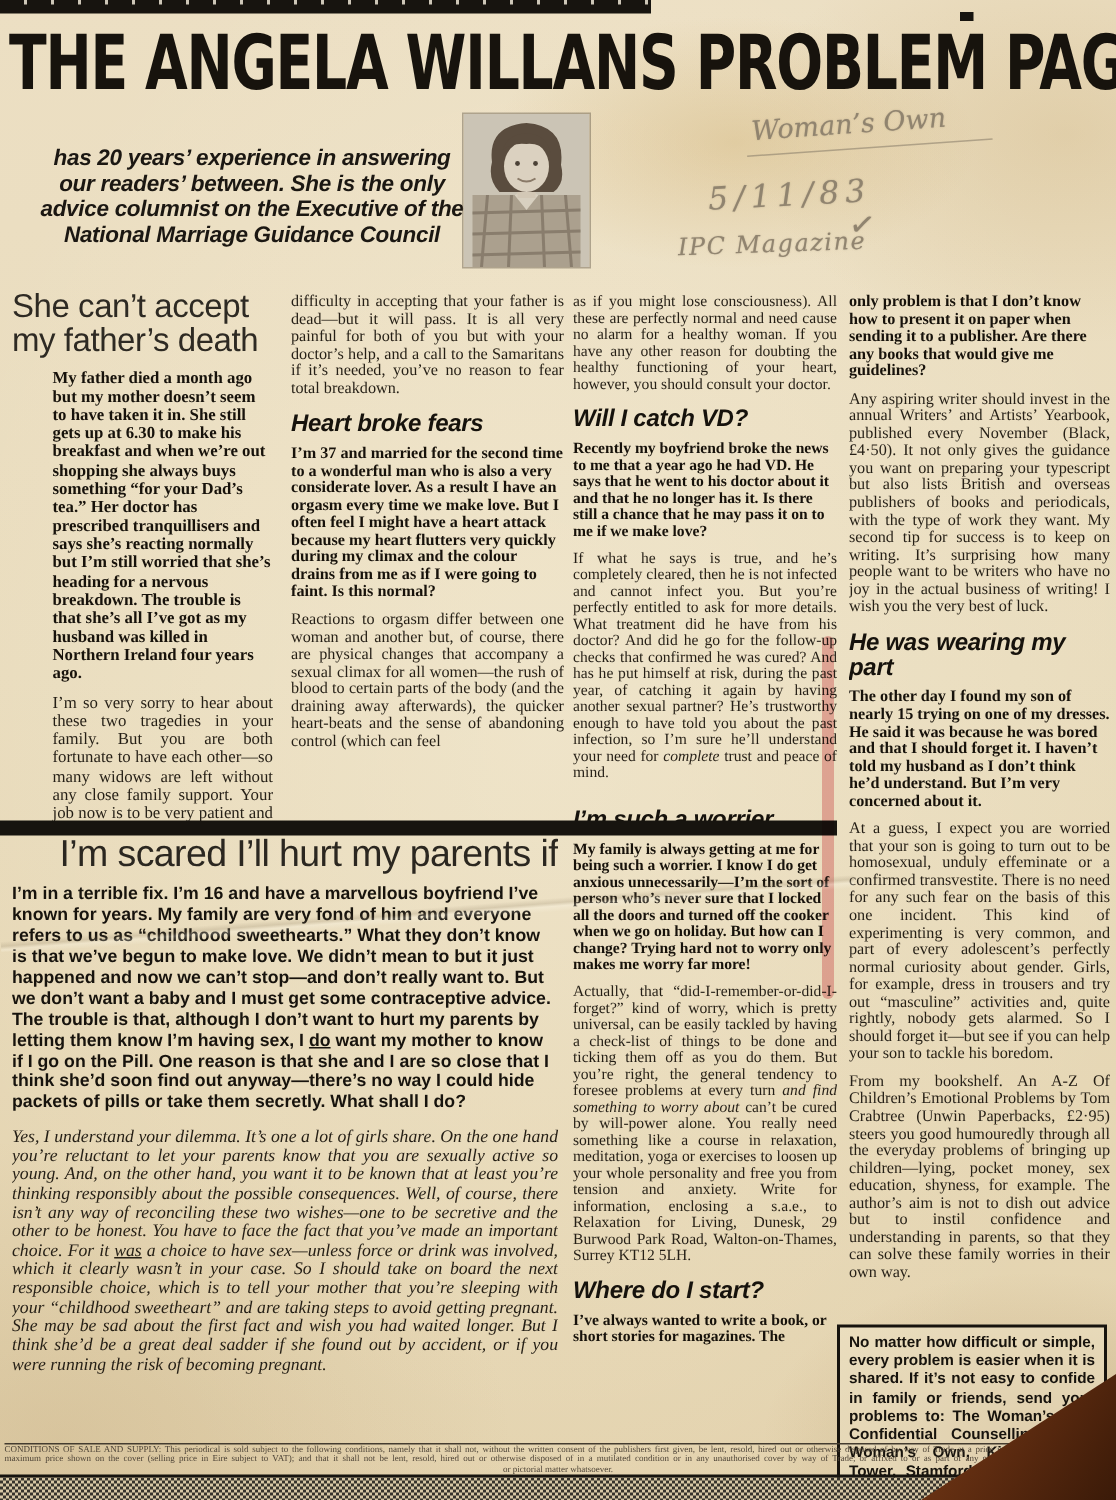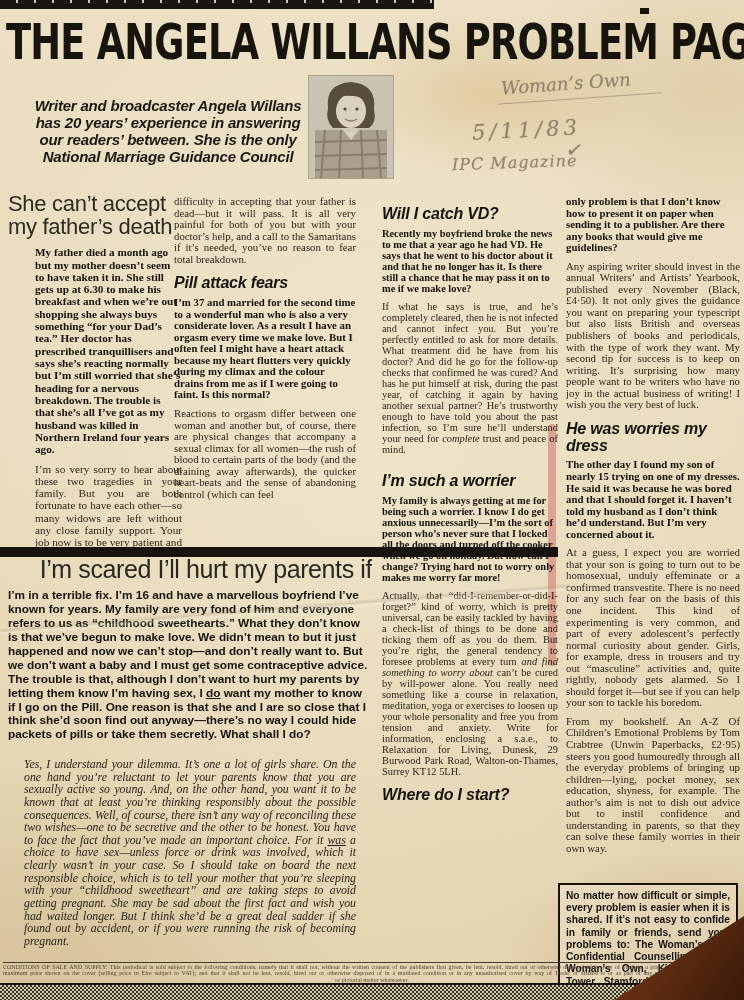--- a/index.html
+++ b/index.html
@@ -25,41 +25,41 @@
     font:italic 700 15px/1.14 "Liberation Sans",sans-serif;color:#1b1712;letter-spacing:-0.2px;}
   .photo{position:absolute;left:309px;top:76px;width:84px;height:102px;outline:1px solid rgba(80,70,55,.4);}
   .hn{position:absolute;font-family:"DejaVu Serif",serif;font-style:italic;color:rgba(140,128,108,.9);
     text-shadow:0 0 1px rgba(140,128,108,.55);}
   .hn1{left:497px;top:72px;font-size:18px;transform:rotate(-4deg);border-bottom:1.5px solid rgba(140,128,108,.6);padding:0 30px 5px 4px;}
   .hn2{left:472px;top:118px;font-size:21px;transform:rotate(-3deg);letter-spacing:4px;}
   .hn3{left:452px;top:153px;font-size:16px;transform:rotate(-2deg);letter-spacing:1px;}
   .hncheck{left:566px;top:138px;font-size:21px;transform:rotate(8deg);font-style:normal;}
   .col{position:absolute;overflow:hidden;}
   .col1{left:8px;top:192px;width:174px;height:356px;}
-  .col2{left:174px;top:196px;width:182px;height:352px;}
+  .col2{left:194px;top:196px;width:182px;height:352px;}
   .col3{left:382px;top:196px;width:176px;height:762px;}
   .col4{left:566px;top:196px;width:174px;height:686px;}
   .colhead{font-family:"Liberation Sans",sans-serif;font-weight:400;font-size:22px;line-height:1.05;
     color:#2e2a23;letter-spacing:-0.3px;margin:0 0 8px;}
   .q,.a,.p{font-size:10.8px;line-height:1.07;margin:0 0 7px;}
   .q{font-weight:700;color:#17120b;font-family:Liberation Serif, serif;}
   .a,.p{text-align:justify;color:#251f16;}
   .col1 .q,.col1 .a{font-size:11.2px;line-height:1.1;margin-left:27px;}
   .col3 .q,.col3 .a,.col3 .p{font-size:10.4px;line-height:1.06;}
   .subhead{font:italic 700 16px/1.05 "Liberation Sans",sans-serif;color:#16120c;
     letter-spacing:-0.2px;margin:10px 0 5px;}
   .sh-below-bar{margin-top:18px;}
   .em{font-style:italic;}
   .u{text-decoration:underline;}
   .lead{font-weight:400;}
   .bar{position:absolute;left:0;top:547px;width:558px;height:10px;background:#17140f;}
   .feature{position:absolute;left:8px;top:556px;width:364px;height:404px;overflow:hidden;}
   .feature .fhead{font:400 25px/1.05 "Liberation Sans",sans-serif;letter-spacing:-0.4px;color:#2b2720;margin:0 0 7px;text-align:right;}
   .fq{font:700 11.8px/1.18 "Liberation Sans",sans-serif;color:#17130d;margin:0 0 9px;}
-  .fa{font:italic 400 11.8px/1.07 "Liberation Serif",serif;text-align:justify;color:#241e15;margin:16px;}
+  .fa{font:italic 400 11.8px/1.07 "Liberation Serif",serif;text-align:justify;color:#241e15;margin:0;}
   .box{position:absolute;left:558px;top:883px;width:180px;box-sizing:border-box;border:2px solid #17130d;
     padding:5px 6px;font:700 10.2px/1.2 "Liberation Sans",sans-serif;text-align:justify;color:#17130d;
     background:rgba(242,232,206,0.45);}
   .footer{position:absolute;left:3px;top:962px;width:738px;border-top:1px solid #443c30;padding-top:1px;
     font-family:"Liberation Serif",serif;font-size:6px;line-height:1.08;color:#4e4437;}
   .fl{text-align:justify;text-align-last:justify;}
   .fl3{text-align:center;text-align-last:center;}
   .halftone{position:absolute;left:0;top:983px;width:744px;height:17px;box-sizing:border-box;
     border-top:2px solid #17140f;
     background:repeating-conic-gradient(#36332c 0% 25%, #d6c7a5 0% 50%);background-size:4px 4px;}
@@ -76,23 +76,23 @@
 <body>
 
 <div class="page">
 
   <div class="film"></div>
   <div class="regdot"></div>
 
   <div class="masthead">THE ANGELA WILLANS PROBLEM PAGE</div>
 
   <div class="intro">
-    <div>Writer and broadcaster Angela Willans</div>
     <div>has 20 years’ experience in answering</div>
     <div>our readers’ between. She is the only</div>
+    <div>advice columnist on the Executive of the</div>
     <div>National Marriage Guidance Council</div>
   </div>
 
   <div class="photo">
     <svg width="84" height="102" viewBox="0 0 84 102">
       <rect width="84" height="102" fill="#cbc4b5"></rect>
       <rect x="6" y="54" width="72" height="48" fill="#aba08e"></rect>
       <g stroke="#6d6152" stroke-width="2" opacity="0.55">
         <line x1="16" y1="54" x2="12" y2="102"></line>
           <line x1="32" y1="54" x2="30" y2="102"></line>
@@ -122,39 +122,41 @@
     <div class="colhead">
       <span style="display:block">She can’t accept</span>
       <span style="display:block">my father’s death</span>
     </div>
     <p class="q">My father died a month ago but my mother doesn’t seem to have taken it in. She still gets up at 6.30 to make his breakfast and when we’re out shopping she always buys something “for your Dad’s tea.” Her doctor has prescribed tranquillisers and says she’s reacting normally but I’m still worried that she’s heading for a nervous breakdown. The trouble is that she’s all I’ve got as my husband was killed in Northern Ireland four years ago.</p>
     <p class="a">I’m so very sorry to hear about these two tragedies in your family. But you are both fortunate to have each other—so many widows are left without any close family support. Your job now is to be very patient and see your mother through the gradual, normal stages of bereavement. One of these stages is her</p>
   </div>
 
   <div class="col col2">
     <p class="a">difficulty in accepting that your father is dead—but it will pass. It is all very painful for both of you but with your doctor’s help, and a call to the Samaritans if it’s needed, you’ve no reason to fear total breakdown.</p>
-    <div class="subhead">Pill attack fears</div>
+    <div class="subhead">Heart broke fears</div>
     <p class="q">I’m 37 and married for the second time to a wonderful man who is also a very considerate lover. As a result I have an orgasm every time we make love. But I often feel I might have a heart attack because my heart flutters very quickly during my climax and the colour drains from me as if I were going to faint. Is this normal?</p>
     <p class="a">Reactions to orgasm differ between one woman and another but, of course, there are physical changes that accompany a sexual climax for all women—the rush of blood to certain parts of the body (and the draining away afterwards), the quicker heart-beats and the sense of abandoning control (which can feel</p>
   </div>
 
   <div class="col col3">
+    <p class="a">as if you might lose consciousness). All these are perfectly normal and need cause no alarm for a healthy woman. If you have any other reason for doubting the healthy functioning of your heart, however, you should consult your doctor.</p>
     <div class="subhead">Will I catch VD?</div>
     <p class="q">Recently my boyfriend broke the news to me that a year ago he had VD. He says that he went to his doctor about it and that he no longer has it. Is there still a chance that he may pass it on to me if we make love?</p>
     <p class="a"><span>If what he says is true, and he’s completely cleared, then he is not infected and cannot infect you. But you’re perfectly entitled to ask for more details. What treatment did he have from his doctor? And did he go for the follow-up checks that confirmed he was cured? And has he put himself at risk, during the past year, of catching it again by having another sexual partner? He’s trustworthy enough to have told you about the past infection, so I’m sure he’ll understand your need for </span><span class="em">complete</span><span> trust and peace of mind.</span></p>
     <div class="subhead sh-below-bar">I’m such a worrier</div>
     <p class="q">My family is always getting at me for being such a worrier. I know I do get anxious unnecessarily—I’m the sort of person who’s never sure that I locked all the doors and turned off the cooker when we go on holiday. But how can I change? Trying hard not to worry only makes me worry far more!</p>
     <p class="a"><span>Actually, that “did-I-remember-or-did-I-forget?” kind of worry, which is pretty universal, can be easily tackled by having a check-list of things to be done and ticking them off as you do them. But you’re right, the general tendency to foresee problems at every turn </span><span class="em">and find something to worry about</span><span> can’t be cured by will-power alone. You really need something like a course in relaxation, meditation, yoga or exercises to loosen up your whole personality and free you from tension and anxiety. Write for information, enclosing a s.a.e., to Relaxation for Living, Dunesk, 29 Burwood Park Road, Walton-on-Thames, Surrey KT12 5LH.</span></p>
     <div class="subhead">Where do I start?</div>
+    <p class="q">I’ve always wanted to write a book, or short stories for magazines. The</p>
   </div>
 
   <div class="col col4">
     <p class="q">only problem is that I don’t know how to present it on paper when sending it to a publisher. Are there any books that would give me guidelines?</p>
     <p class="a">Any aspiring writer should invest in the annual Writers’ and Artists’ Yearbook, published every November (Black, £4·50). It not only gives the guidance you want on preparing your typescript but also lists British and overseas publishers of books and periodicals, with the type of work they want. My second tip for success is to keep on writing. It’s surprising how many people want to be writers who have no joy in the actual business of writing! I wish you the very best of luck.</p>
-    <div class="subhead">He was worries my dress</div>
+    <div class="subhead">He was wearing my part</div>
     <p class="q">The other day I found my son of nearly 15 trying on one of my dresses. He said it was because he was bored and that I should forget it. I haven’t told my husband as I don’t think he’d understand. But I’m very concerned about it.</p>
     <p class="a">At a guess, I expect you are worried that your son is going to turn out to be homosexual, unduly effeminate or a confirmed transvestite. There is no need for any such fear on the basis of this one incident. This kind of experimenting is very common, and part of every adolescent’s perfectly normal curiosity about gender. Girls, for example, dress in trousers and try out “masculine” activities and, quite rightly, nobody gets alarmed. So I should forget it—but see if you can help your son to tackle his boredom.</p>
     <p class="a"><span class="lead">From my bookshelf.</span><span> An A-Z Of Children’s Emotional Problems by Tom Crabtree (Unwin Paperbacks, £2·95) steers you good humouredly through all the everyday problems of bringing up children—lying, pocket money, sex education, shyness, for example. The author’s aim is not to dish out advice but to instil confidence and understanding in parents, so that they can solve these family worries in their own way.</span></p>
   </div>
 
   <div class="bar"></div>
 
   <div class="feature">
     <div class="fhead">
       <span style="display:block">I’m scared I’ll hurt my parents if</span>

